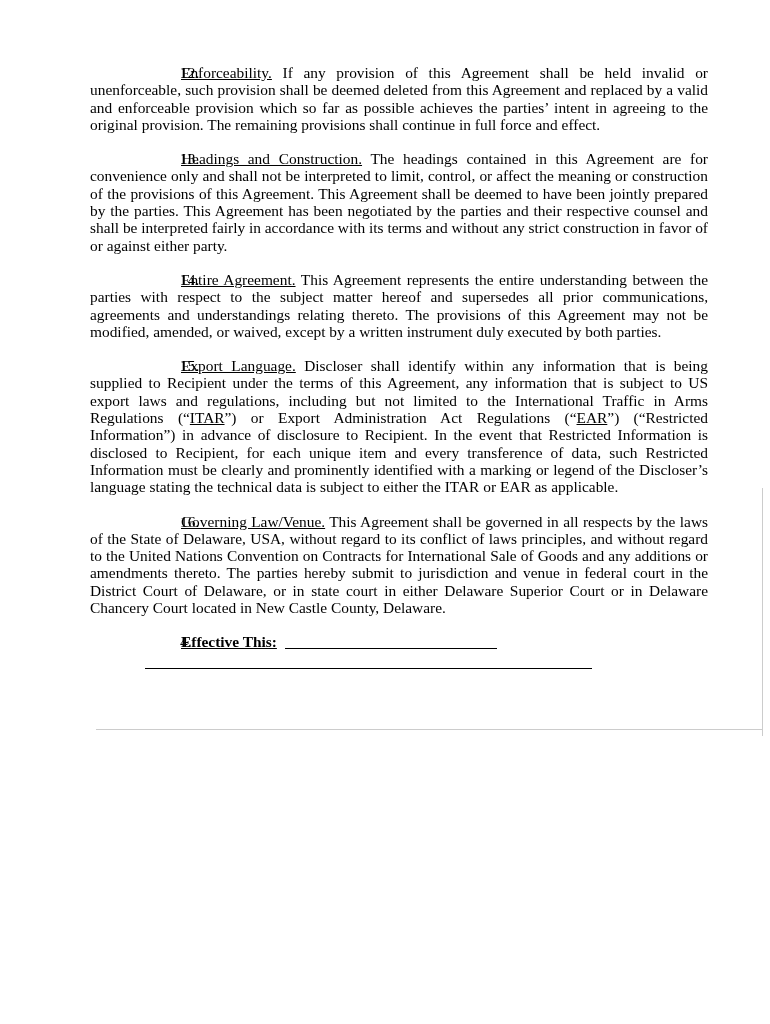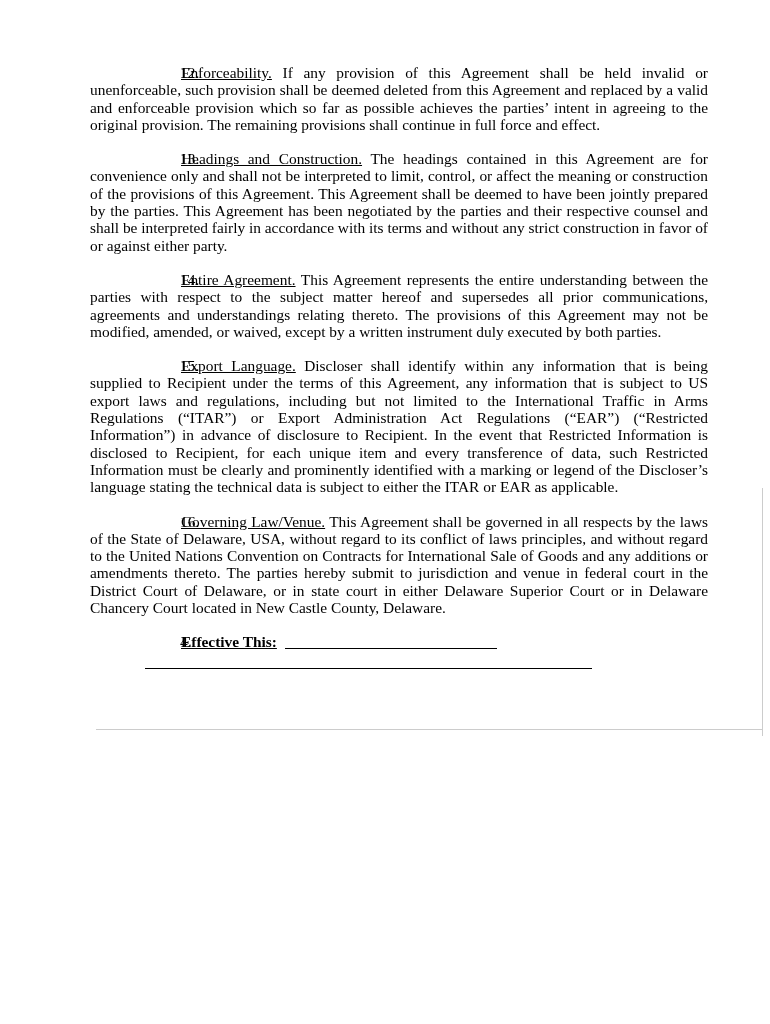--- a/index.html
+++ b/index.html
@@ -26,21 +26,21 @@
     text-indent: 45px;
     margin-bottom: 17px;
   }
   .num {
     display: inline-block;
     width: 46px;
   }
   .clause-title {
     text-decoration: underline;
   }
-  .u { }
+  .u { text-decoration: underline; }
   .form-line {
     text-indent: 45px;
     margin-bottom: 17px;
     white-space: nowrap;
   }
   .form-label {
     font-weight: bold;
     text-decoration: underline;
   }
   .blank {

